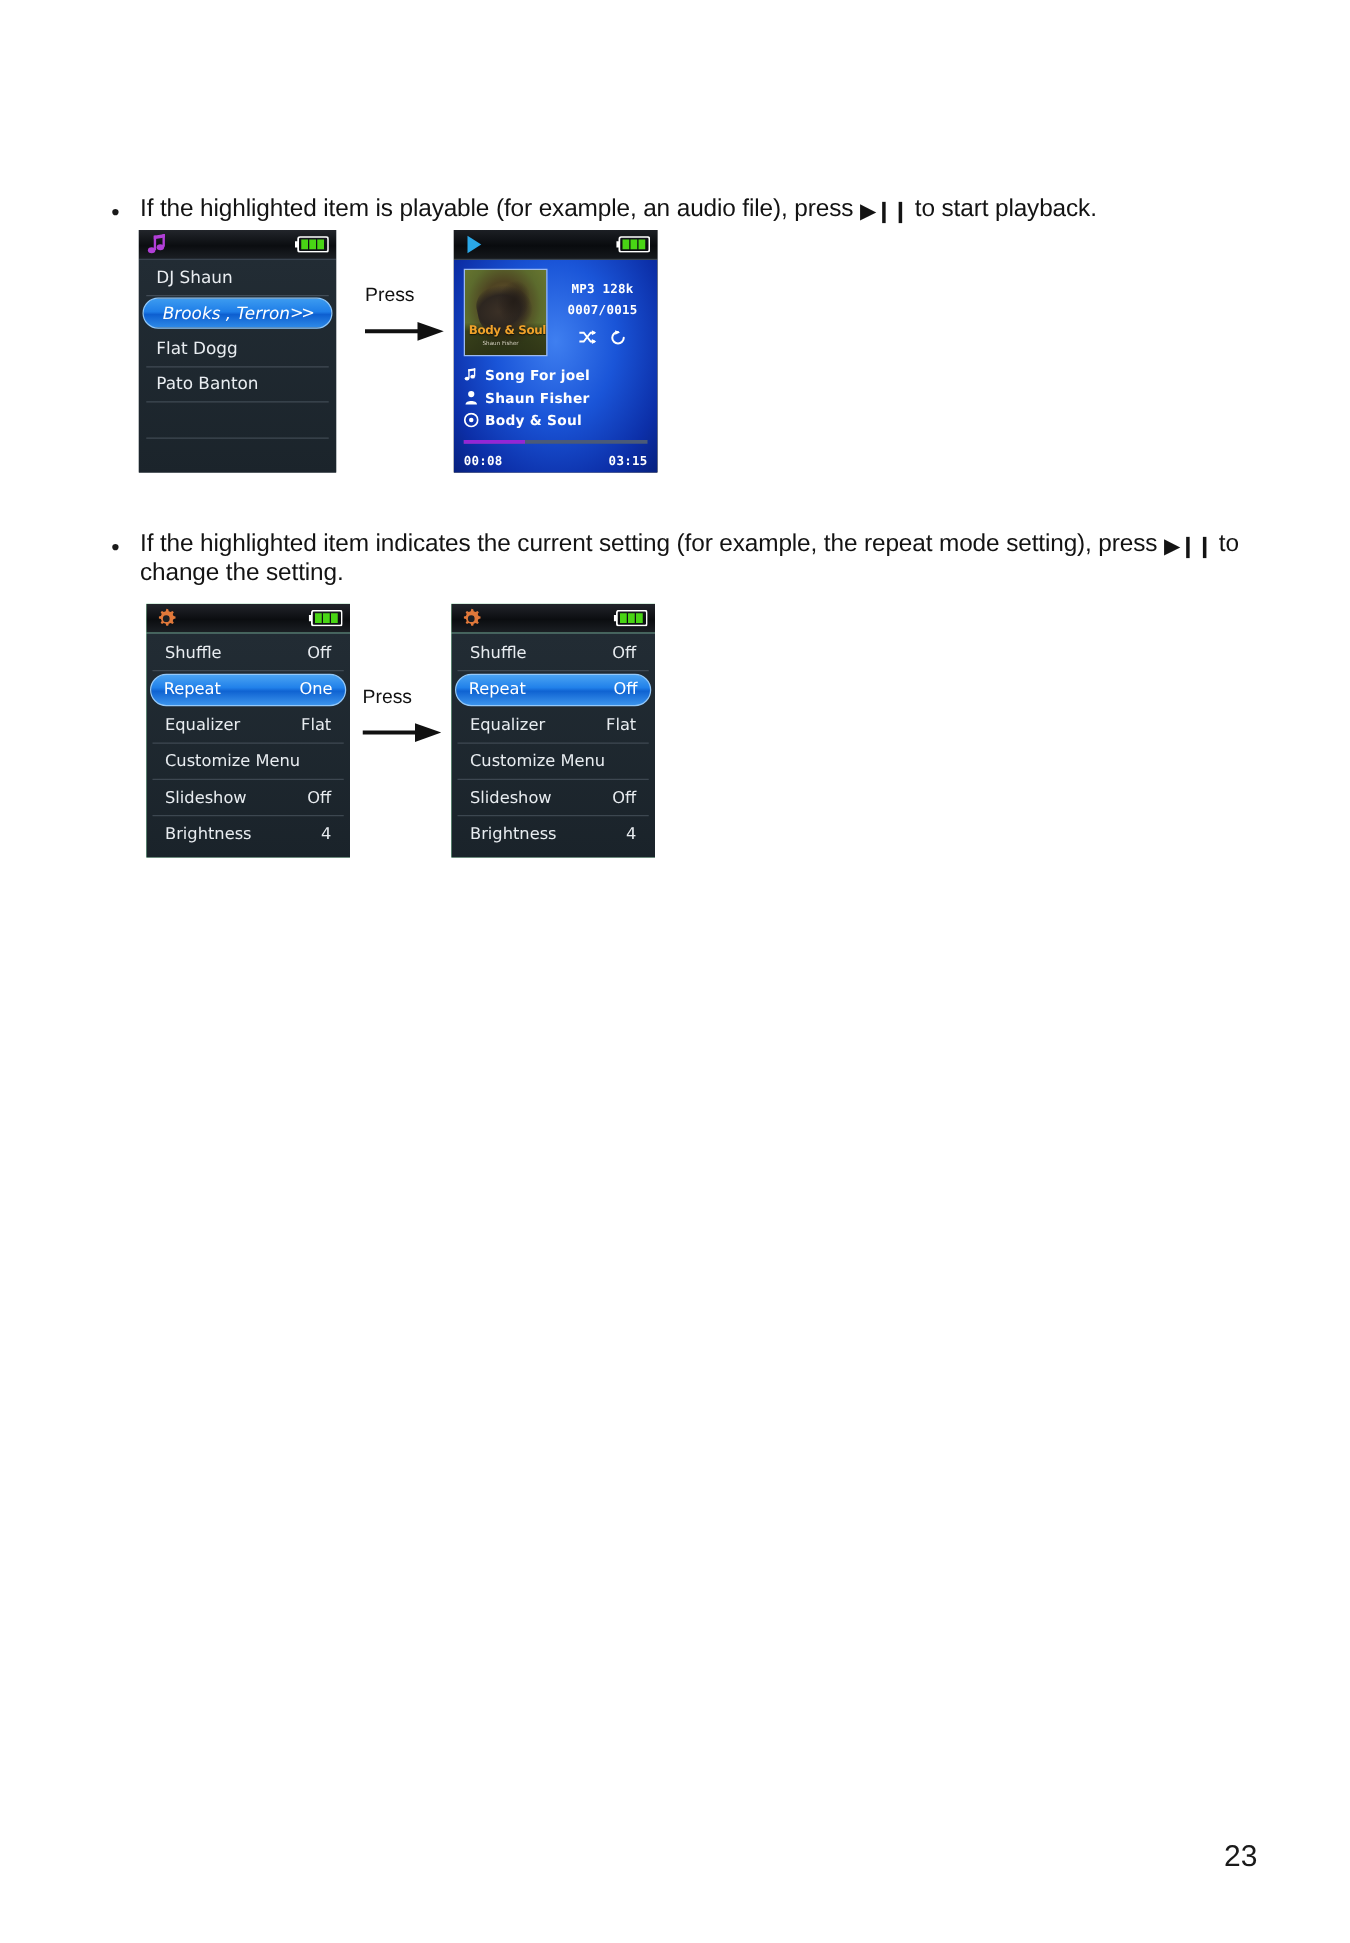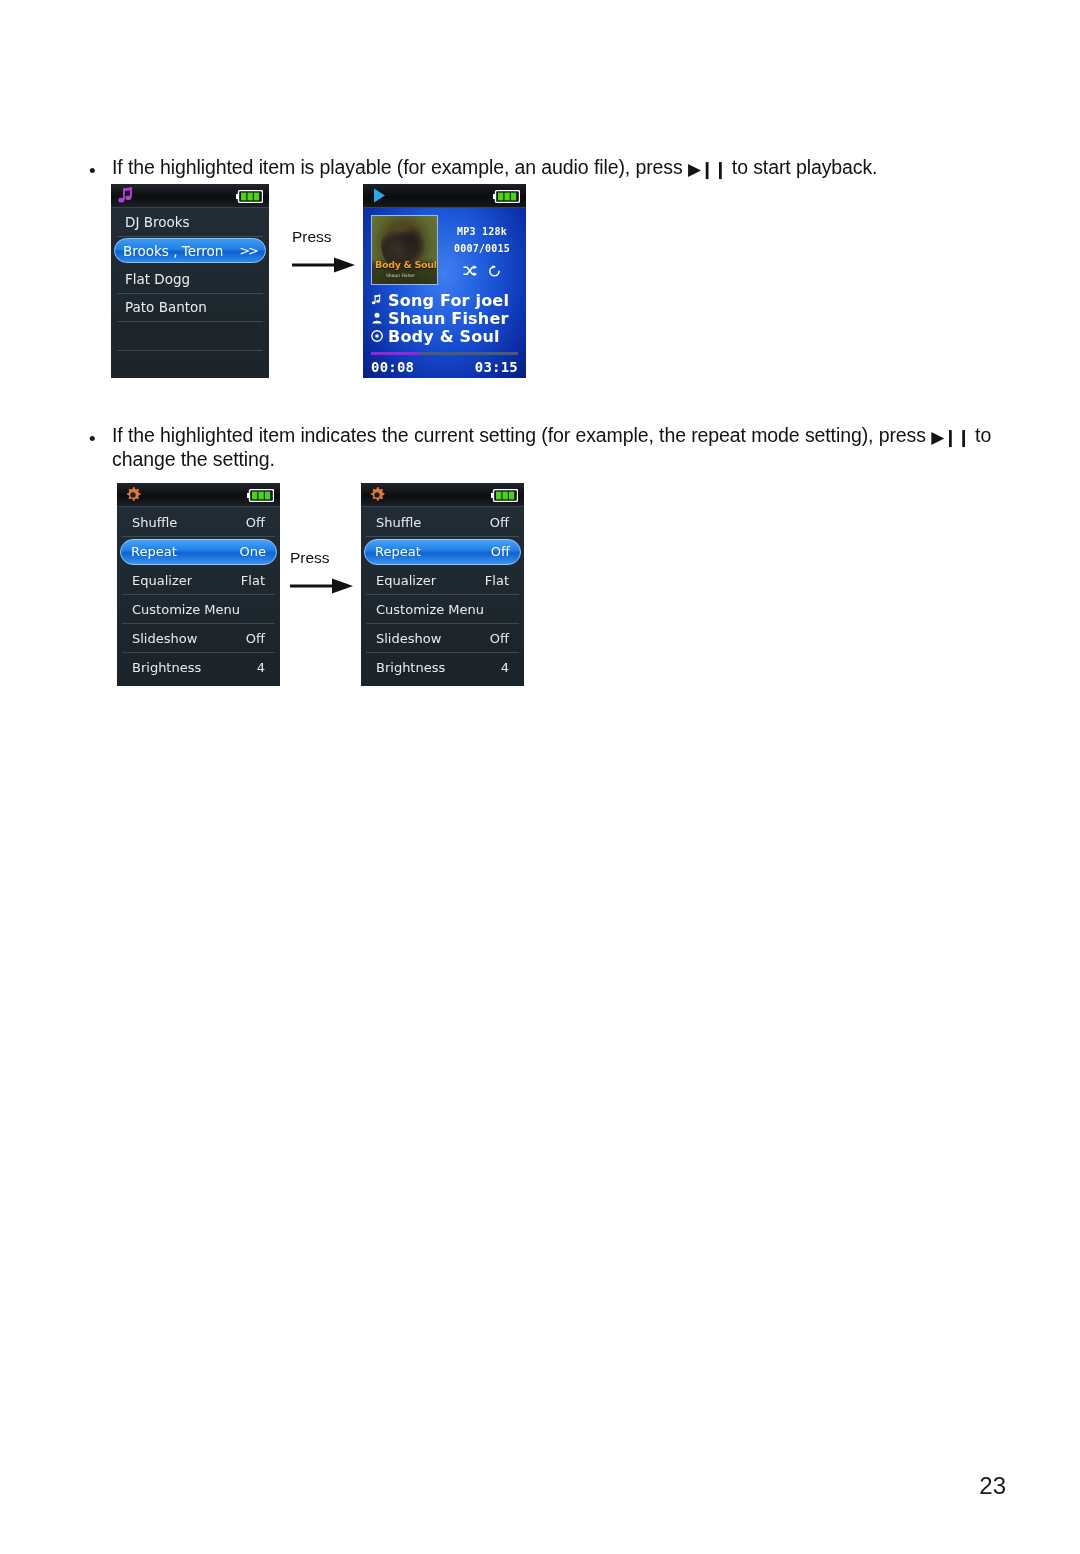--- a/index.html
+++ b/index.html
@@ -128,23 +128,24 @@
   }
   .pill {
     width: 100%;
     height: 25px;
     border-radius: 13px;
     background: linear-gradient(to bottom, #3c9bf0 0%, #1f7ee8 45%, #0d5fd0 55%, #2e8ae8 100%);
     border: 1px solid #8fc6f8;
     box-sizing: border-box;
     display: flex;
     align-items: center;
-    justify-content: space-between;
+    justify-content: center;
     padding: 0 8px;
     color: #ffffff;
+    font-style: italic;
   }
   .pill .lbl {
     font-family: "DejaVu Sans", sans-serif;
     font-size: 13.5px;
     color: #ffffff;
     white-space: nowrap;
   }
   .pill .chev {
     font-family: "DejaVu Sans", sans-serif;
     font-size: 13px;
@@ -248,21 +249,21 @@
   }
   .ti-row {
     display: flex;
     align-items: center;
     gap: 5px;
     height: 16px;
     margin-bottom: 2px;
   }
   .ti-row .txt {
     font-family: "DejaVu Sans", sans-serif;
-    font-size: 16px;
+    font-size: 11px;
     font-weight: bold;
     color: #ffffff;
     white-space: nowrap;
     letter-spacing: 0.2px;
   }
   .ti-icon { width: 12px; height: 12px; display:flex; align-items:center; justify-content:center; }
 
   .progress-wrap {
     position: absolute;
     left: 8px;
@@ -279,21 +280,21 @@
   .times {
     position: absolute;
     left: 8px;
     bottom: 4px;
     width: 147px;
     display: flex;
     justify-content: space-between;
   }
   .times span {
     font-family: "DejaVu Sans Mono", monospace;
-    font-size: 14px;
+    font-size: 10px;
     font-weight: bold;
     color: #ffffff;
     letter-spacing: 0.2px;
   }
 
   
   .settings {
     position: absolute;
     width: 163px;
     height: 203px;
@@ -415,21 +416,21 @@
           <rect x="0" y="4" width="2.6" height="5" fill="#ffffff"></rect>
           <rect x="5" y="2.6" width="5.4" height="7.8" fill="#49d515"></rect>
           <rect x="11.4" y="2.6" width="5.4" height="7.8" fill="#49d515"></rect>
           <rect x="17.8" y="2.6" width="5.4" height="7.8" fill="#49d515"></rect>
         </svg>
       </span>
     </div>
     <div class="list-body">
 
       <div class="list-row">
-        <span class="lbl">DJ Brooks</span>
+        <span class="lbl">DJ Shaun</span>
       </div>
 
       <div class="list-row selected">
         <div class="pill">
           <span class="lbl">Brooks , Terron</span>
           <span class="chev">&gt;&gt;</span>
         </div>
       </div>
 
       <div class="list-row">

